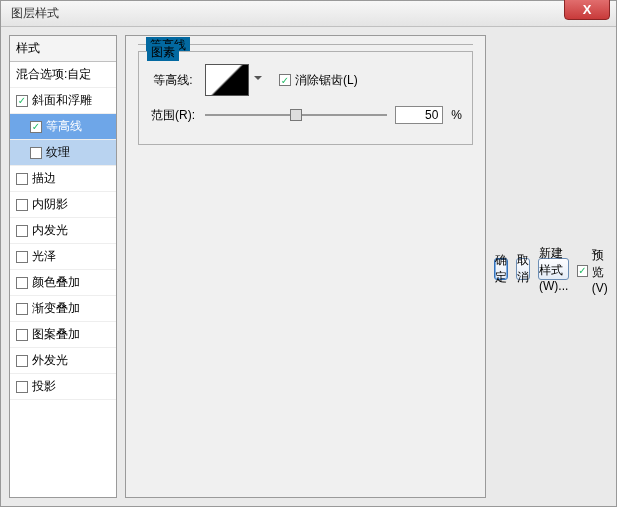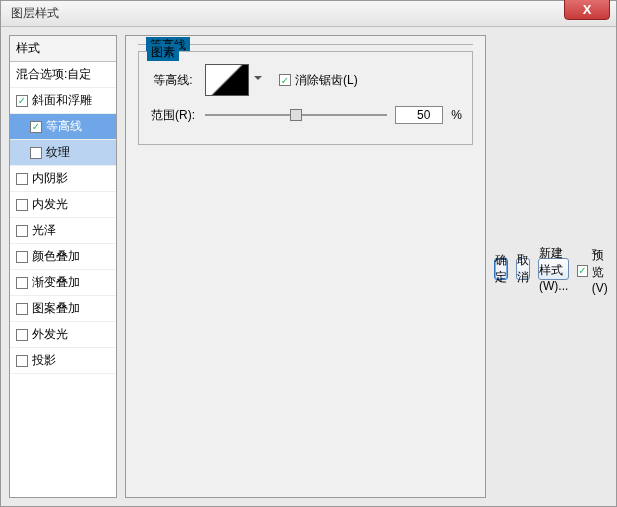--- a/index.html
+++ b/index.html
@@ -23,21 +23,21 @@
 .groupbox { border: 1px solid #b0b0b0; padding: 12px 10px 10px; position: relative; margin-bottom: 12px; background: #f0f0f0; }
 .grouplabel { position: absolute; top: -8px; left: 8px; background: #0369a1; padding: 0 4px; font-size: 12px; }
 .row { display: flex; align-items: center; gap: 8px; margin-bottom: 10px; }
 .row-label { width: 48px; text-align: center; }
 .thumb { width: 44px; height: 32px; border: 1px solid #555; background: linear-gradient(135deg, #fff 0%, #fff 48%, #000 52%, #000 100%); position: relative; cursor: pointer; }
 .thumb::after { content: ""; position: absolute; right: -14px; top: 50%; transform: translateY(-50%); border: 4px solid transparent; border-top-color: #555; }
 .chkbox-inline { display: flex; align-items: center; gap: 4px; }
 .slider { flex: 1; height: 18px; position: relative; }
 .slider-track { position: absolute; top: 8px; left: 0; right: 0; height: 2px; background: #999; }
 .slider-thumb { position: absolute; top: 3px; width: 12px; height: 12px; background: #ddd; border: 1px solid #777; transform: translateX(-50%); }
-.num-input { width: 48px; height: 18px; border: 1px solid #888; background: #fff; padding: 0 12px; text-align: right; font-size: 12px; }
+.num-input { width: 48px; height: 18px; border: 1px solid #888; background: #fff; padding: 0 4px; text-align: right; font-size: 12px; }
 .pct { font-size: 12px; }
 .right-panel { width: 114px; display: flex; flex-direction: row; gap: 8px; align-items: center; padding-top: 4px; }
 .btn { width: 108px; height: 22px; border: 1px solid #6b8db5; background: linear-gradient(#fdfdff, #e4ecf7); border-radius: 3px; cursor: pointer; display: flex; align-items: center; justify-content: center; font-size: 12px; }
 .btn.default { border: 1px solid #3470b8; box-shadow: 0 0 0 1px #7eb0e8 inset; }
 .preview-chk { display: flex; align-items: center; gap: 4px; margin-top: 4px; }
 .preview-swatch { width: 64px; height: 64px; border: 1px solid #bbb; background: #ddd; display: flex; align-items: center; justify-content: center; margin-top: 8px; }
 .preview-inner { width: 30px; height: 30px; background: #fff; box-shadow: 1px 1px 3px rgba(0,0,0,.3), inset -2px -2px 4px rgba(0,0,0,.15); }
 </style>
 </head>
 <body>
@@ -61,20 +61,24 @@
             <span class="chk checked"></span>
             <span>斜面和浮雕</span>
           </div>
           <div class="list-item sub selected">
             <span class="chk checked"></span>
             <span>等高线</span>
           </div>
           <div class="list-item sub selsub">
             <span class="chk"></span>
             <span>纹理</span>
+          </div>
+          <div class="list-item">
+            <span class="chk"></span>
+            <span>描边</span>
           </div>
           <div class="list-item">
             <span class="chk"></span>
             <span>内阴影</span>
           </div>
           <div class="list-item">
             <span class="chk"></span>
             <span>内发光</span>
           </div>
           <div class="list-item">

